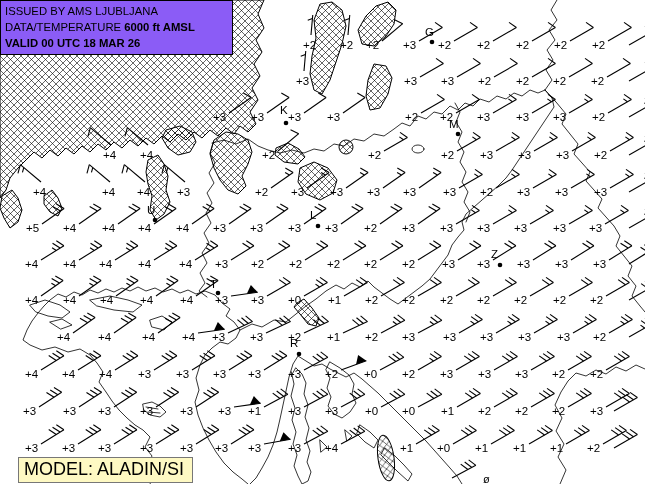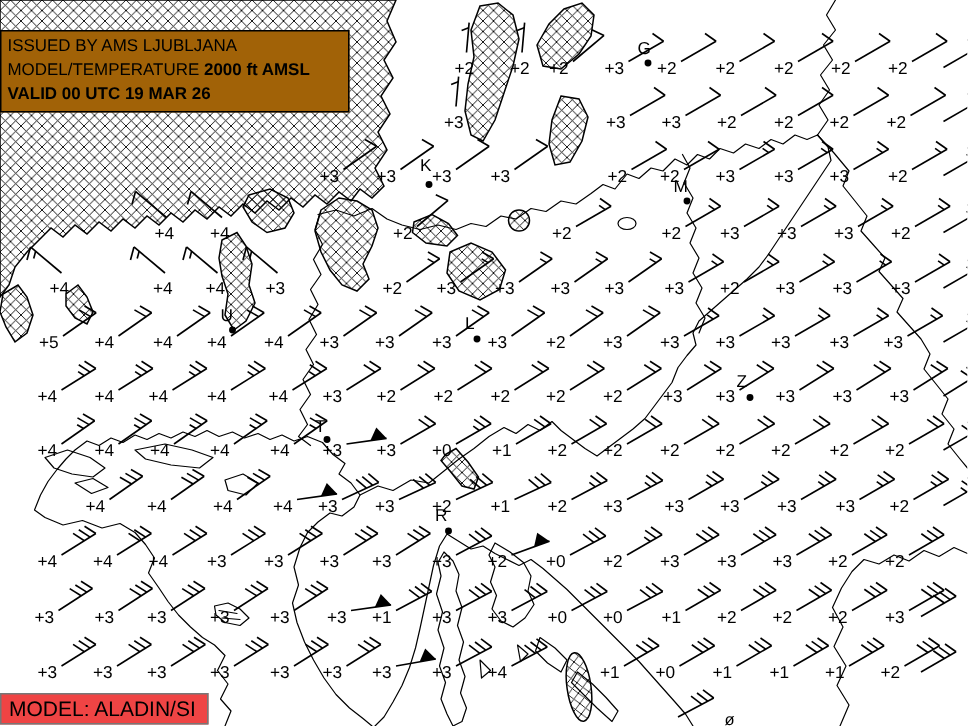--- a/index.html
+++ b/index.html
@@ -1,23 +1,23 @@
 <!DOCTYPE html>
 <html><head>
 <meta charset="utf-8">
 <style>
   html,body{margin:0;padding:0;background:#fff;}
   .stage{position:relative;width:645px;height:484px;background:#ffffff;overflow:hidden;
          font-family:"Liberation Sans",sans-serif;color:#000;}
   .stage svg{position:absolute;top:0;left:0;}
-  .header-box{position:absolute;top:0;left:0;width:224px;background:#a16207;border:1px solid #000;
-              padding:2px 3px 3px 4px;font-size:11.3px;line-height:16.1px;z-index:5;margin-top:20px;}
+  .header-box{position:absolute;top:0;left:0;width:224px;background:#8b5cf6;border:1px solid #000;
+              padding:2px 3px 3px 4px;font-size:11.3px;line-height:16.1px;z-index:5;}
   .header-box .b{font-weight:bold;}
-  .model-box{position:absolute;left:0;bottom:1px;background:#ef4444;border:1px solid #777;
-             padding:1px 8px 2px 5px;font-size:14px;z-index:5;}
+  .model-box{position:absolute;left:18px;bottom:1px;background:#fef9c3;border:1px solid #777;
+             padding:1px 8px 2px 5px;font-size:18px;z-index:5;}
   text{fill:#000;}
 </style>
 </head>
 <body>
 
 <div class="stage">
 
 <svg id="map" width="645" height="484" viewBox="0 0 645 484">
   <defs>
     <pattern id="xh" width="7" height="7" patternUnits="userSpaceOnUse">
@@ -1155,19 +1155,19 @@
         <g>
           <text x="290" y="347" font-size="11.5">R</text>
           <circle cx="299" cy="354" r="2.3" fill="#000"></circle>
         </g>
         <text x="483" y="483" font-size="11">ø</text>
       </g>
 </svg>
 
 <div class="header-box">
   <div>ISSUED BY AMS LJUBLJANA</div>
-  <div><span>MODEL/TEMPERATURE </span><span class="b">2000 ft AMSL</span></div>
-  <div class="b">VALID 00 UTC 19 MAR 26</div>
+  <div><span>DATA/TEMPERATURE </span><span class="b">6000 ft AMSL</span></div>
+  <div class="b">VALID 00 UTC 18 MAR 26</div>
 </div>
 
 <div class="model-box">MODEL: ALADIN/SI</div>
 
 </div>
 
 </body></html>

